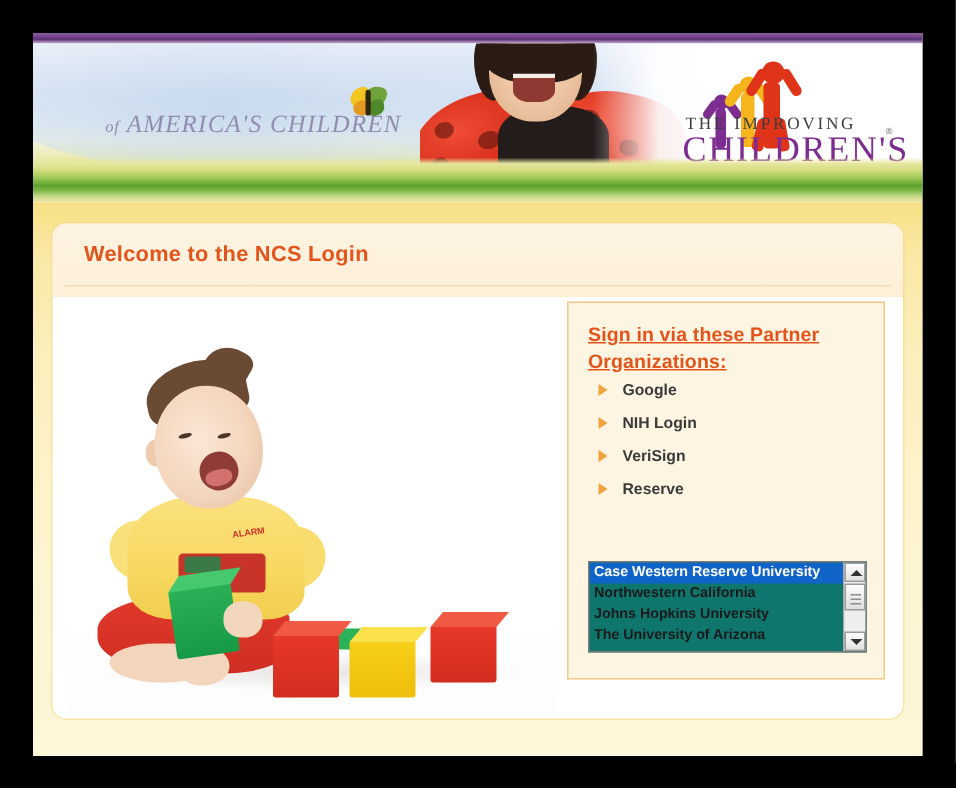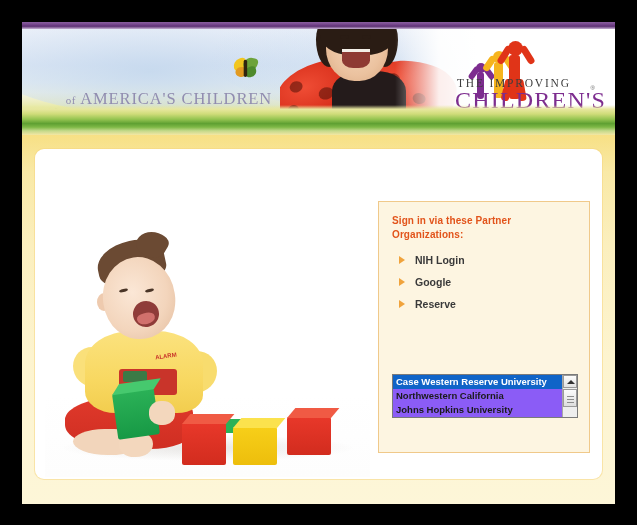--- a/index.html
+++ b/index.html
@@ -121,21 +121,22 @@
     display: block;
     font-size: 12.5px;
     letter-spacing: 1.2px;
     color: #a09cb8;
   }
   #headline-line2 {
     display: block;
     font-size: 16.5px;
     letter-spacing: 0.9px;
     color: #918db0;
-    margin-top: 17px;
+    margin-top: 1px;
+    font-style: italic;
   }
   #headline-line2 .small-of {
     font-size: 11px;
     letter-spacing: 0.5px;
   }
 
   
   #girl-photo {
     position: absolute;
     left: 258px;
@@ -631,24 +632,25 @@
     left: 343px;
     top: 52px;
     width: 212px;
     height: 252px;
     background: #fdf5e1;
     border: 1px solid #f0c98a;
     box-sizing: border-box;
   }
   .panel-heading {
     color: #e2541b;
-    font-size: 10px;
+    font-size: 13px;
     font-weight: bold;
     line-height: 1.35;
     letter-spacing: 0.1px;
+    text-decoration: underline;
   }
   #partner-heading {
     position: absolute;
     left: 13px;
     top: 12px;
     width: 182px;
   }
   #partner-list {
     position: absolute;
     left: 13px;
@@ -683,22 +685,22 @@
     left: 13px;
     top: 136px;
     width: 190px;
   }
   
   #org-listbox {
     position: absolute;
     left: 13px;
     top: 172px;
     width: 186px;
-    height: 44px;
-    background: #8b5cf6;
+    height: 61px;
+    background: #0f766e;
     border: 1px solid #7a7a7a;
     box-sizing: border-box;
     overflow: hidden;
   }
   #org-options {
     position: absolute;
     left: 0;
     top: 0;
     width: 170px;
     margin: 0;
@@ -870,20 +872,24 @@
         <div id="logo-tagline">HEALTH   GROWTH   ENVIRONMENT</div>
       </div>
 
       <div id="banner-grass"></div>
     </div>
 
     <div id="page-body">
 
       <div id="white-panel">
 
+        <div id="welcome-band">
+          <div id="welcome-title">Welcome to the NCS Login</div>
+          <div id="welcome-rule"></div>
+        </div>
 
         <div id="baby-photo">
           <div class="baby-shadow"></div>
           <div class="baby-pants"></div>
           <div class="baby-leg"></div>
           <div class="baby-foot"></div>
           <div class="baby-sleeve-l"></div>
           <div class="baby-sleeve-r"></div>
           <div class="baby-shirt"></div>
           <div class="shirt-truck"></div>
@@ -914,25 +920,29 @@
             </div>
         </div>
 
         <div id="signin-panel">
 
           <div class="panel-heading" id="partner-heading">Sign in via these Partner Organizations:</div>
 
           <ul id="partner-list">
             <li>
               <span class="bullet"></span>
+              <span>Google</span>
+            </li>
+            <li>
+              <span class="bullet"></span>
               <span>NIH Login</span>
             </li>
             <li>
               <span class="bullet"></span>
-              <span>Google</span>
+              <span>VeriSign</span>
             </li>
             <li>
               <span class="bullet"></span>
               <span>Reserve</span>
             </li>
           </ul>
 
 
           <div id="org-listbox">
             <ul id="org-options">

